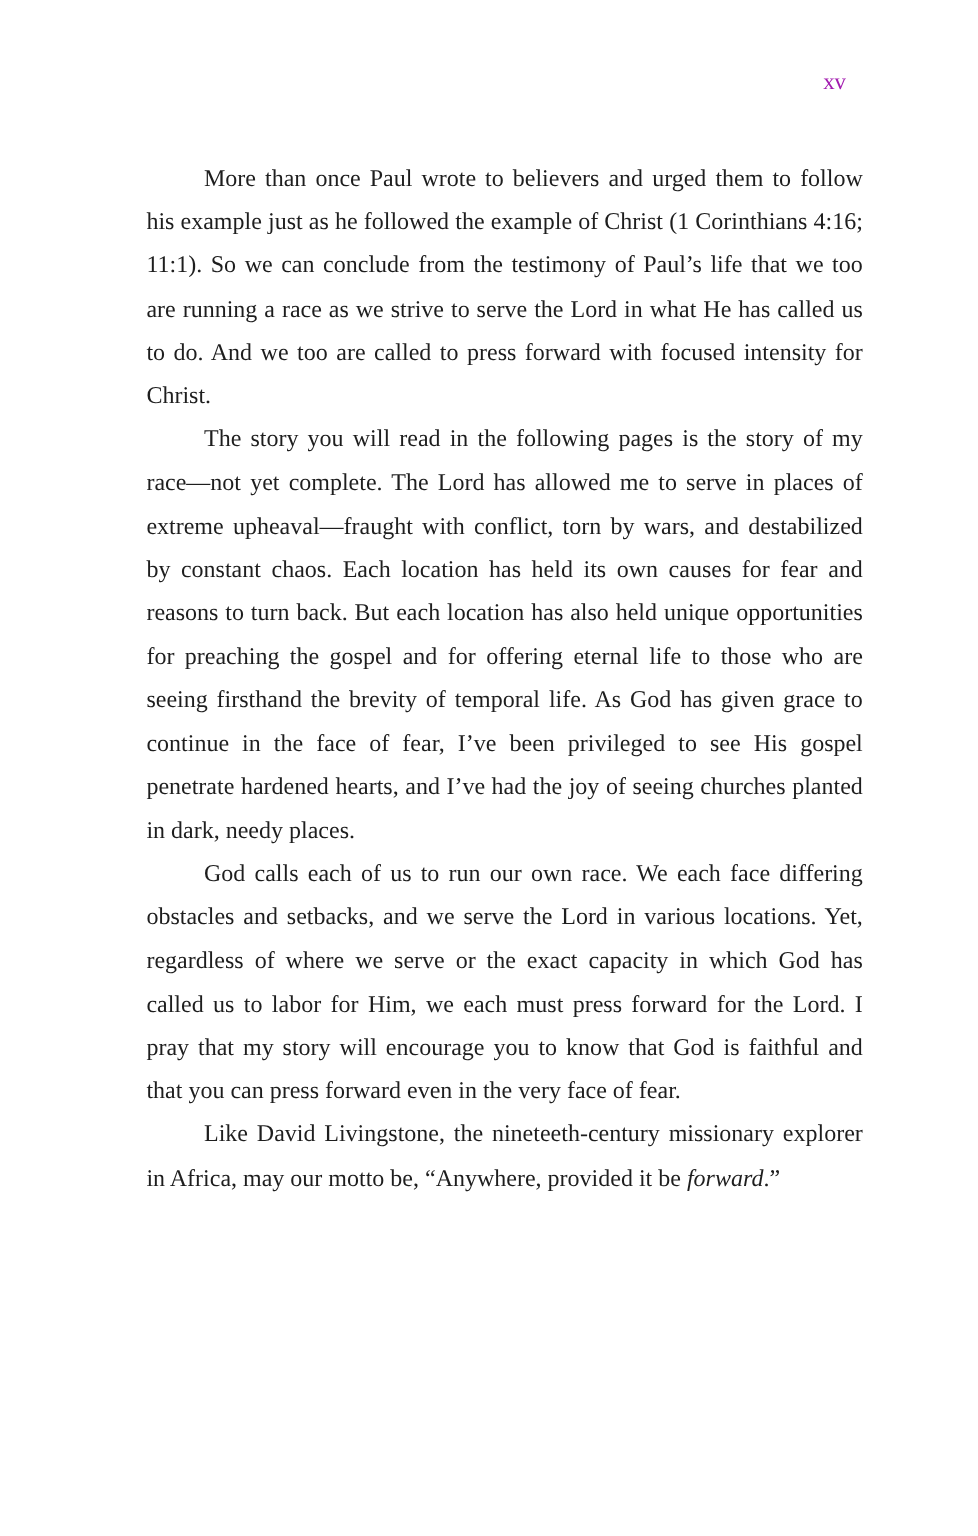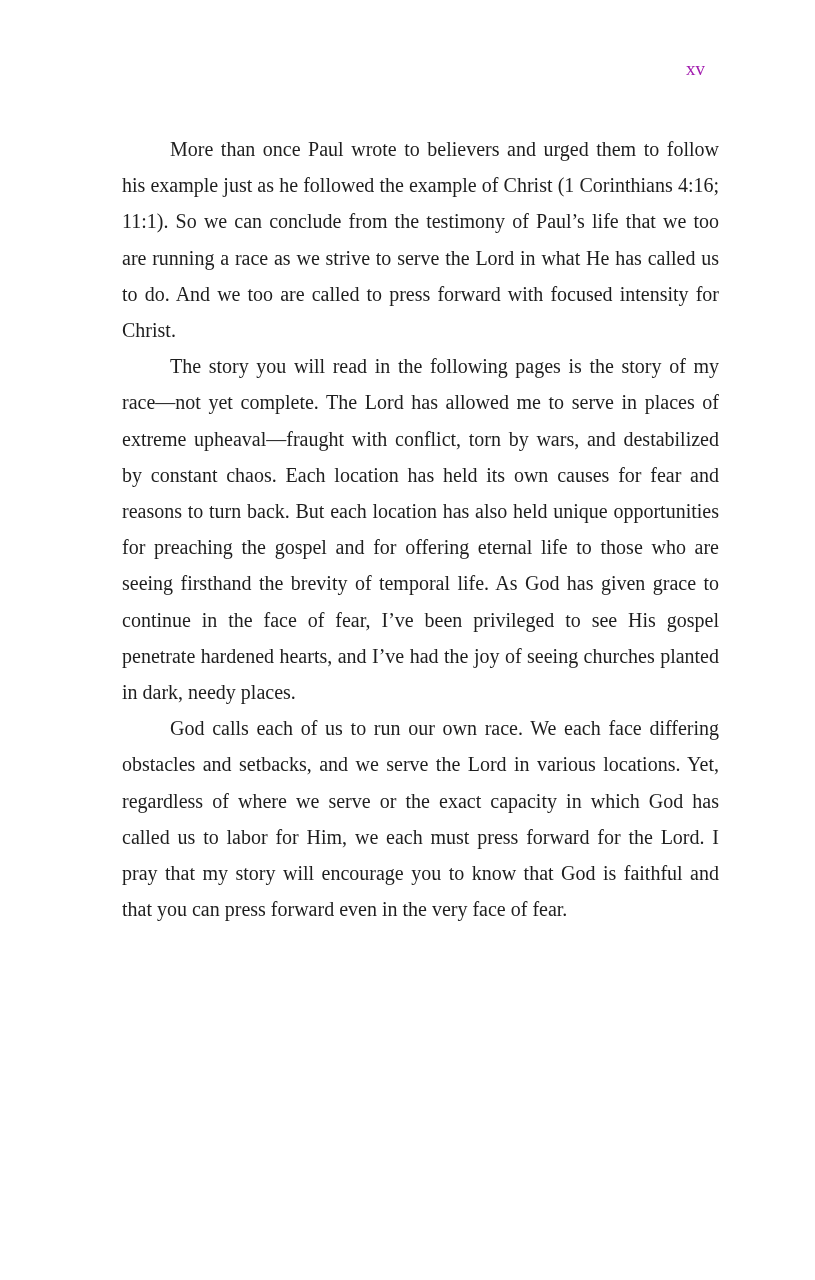--- a/index.html
+++ b/index.html
@@ -58,13 +58,14 @@
 <body>
 
 <header class="running-head">
   <span class="folio">xv</span>
 </header>
 
 <main class="body-text">
   <p>More than once Paul wrote to believers and urged them to follow his example just as he followed the example of Christ (1 Corinthians 4:16; 11:1). So we can conclude from the testimony of Paul’s life that we too are running a race as we strive to serve the Lord in what He has called us to do. And we too are called to press forward with focused intensity for Christ.</p>
   <p>The story you will read in the following pages is the story of my race—not yet complete. The Lord has allowed me to serve in places of extreme upheaval—fraught with conflict, torn by wars, and destabilized by constant chaos. Each location has held its own causes for fear and reasons to turn back. But each location has also held unique opportunities for preaching the gospel and for offering eternal life to those who are seeing firsthand the brevity of temporal life. As God has given grace to continue in the face of fear, I’ve been privileged to see His gospel penetrate hardened hearts, and I’ve had the joy of seeing churches planted in dark, needy places.</p>
   <p>God calls each of us to run our own race. We each face differing obstacles and setbacks, and we serve the Lord in various locations. Yet, regardless of where we serve or the exact capacity in which God has called us to labor for Him, we each must press forward for the Lord. I pray that my story will encourage you to know that God is faithful and that you can press forward even in the very face of fear.</p>
+  <p><span>Like David Livingstone, the nineteeth-century missionary explorer in Africa, may our motto be, “Anywhere, provided it be </span><em>forward</em><span>.”</span></p>
 </main>
 
 </body></html>

